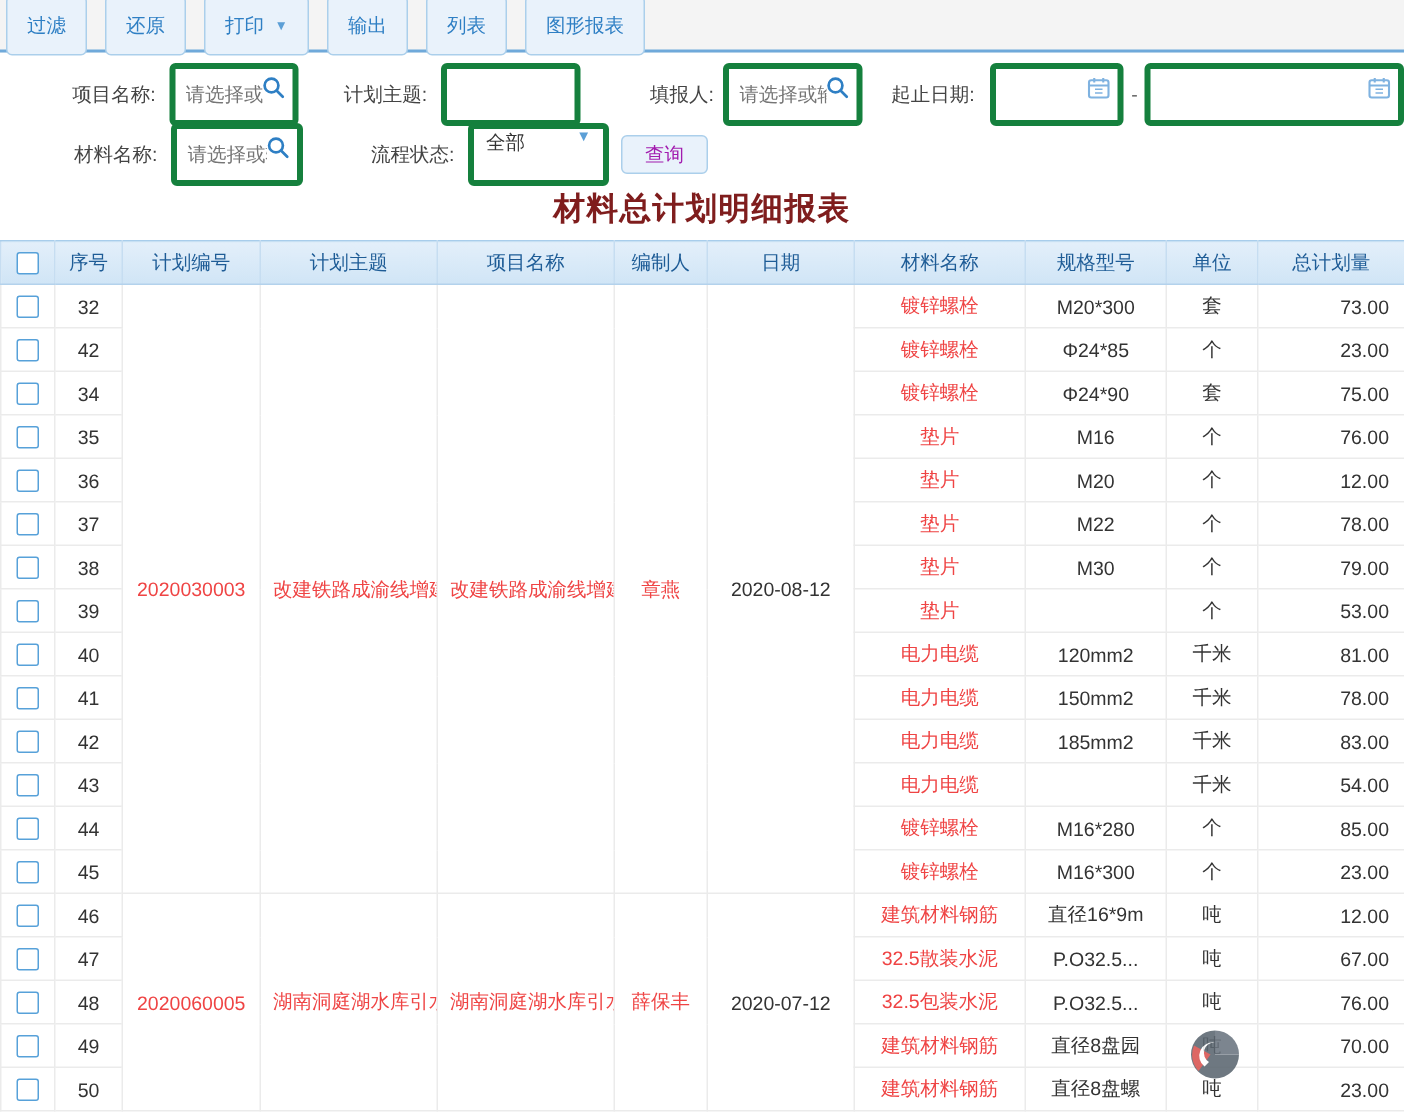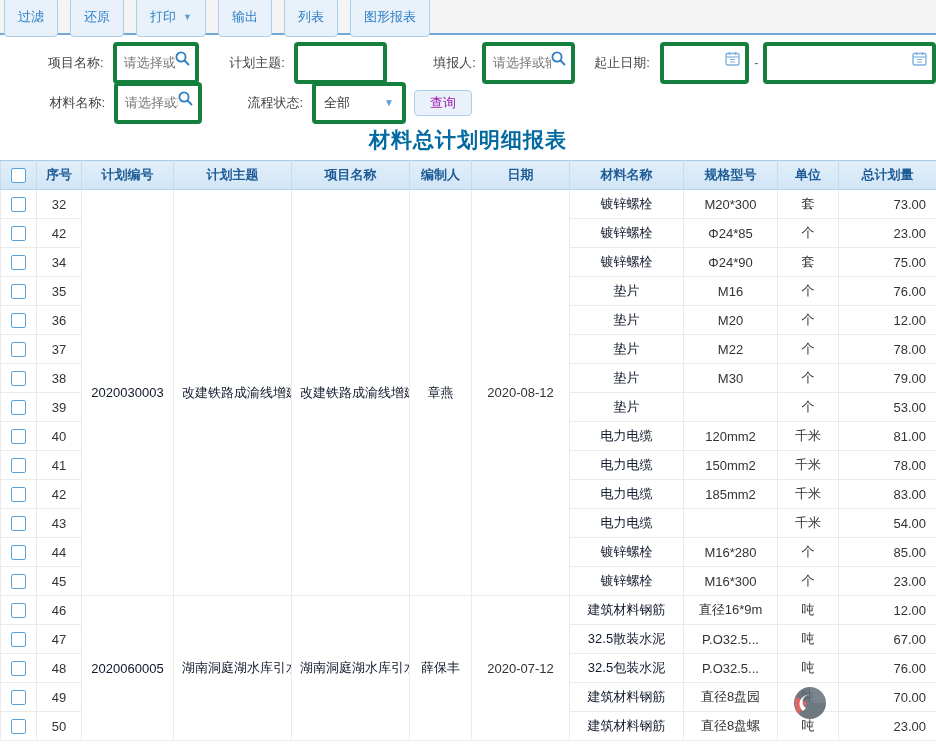--- a/index.html
+++ b/index.html
@@ -21,42 +21,42 @@
   .frow2 { margin-top:13px; }
   .flabel { font-size:13px; color:#444; text-align:right; white-space:nowrap; }
   .w62 { width:62px; margin-right:9px; }
   .combo, .txt, .dateinp, .sel { height:42px; border:4px solid #15803d; border-radius:4px;
     background:#fff; position:relative; }
   .combo input, .txt input, .dateinp input { width:100%; height:100%; border:none; outline:none;
     background:transparent; font-size:13px; padding:0 20px 0 7px; color:#333;
     font-family:"Liberation Sans", sans-serif; }
   .txt input { padding-right:7px; }
   .icon-right { position:absolute; right:4px; top:4px; width:17px; height:17px; }
-  .sel { display:flex; align-items:center; padding:0 8px; font-size:13px; color:#333; cursor:pointer;gap:16px; }
+  .sel { display:flex; align-items:flex-start; padding:0 8px; font-size:13px; color:#333; cursor:pointer;gap:16px; }
   .sel .caret { margin-left:auto; font-size:10px; color:#5c9fd6; }
   .qbtn { height:26px; padding:0 15px; background:#e9f2fb; border:1px solid #abcfeb;
     border-radius:4px; color:#a21caf; font-size:13px; cursor:pointer; }
   .dash { margin:0 5px; color:#666; font-size:13px; }
 
   
-  .report-title { text-align:center; font-size:21px; font-weight:bold; color:#0369a1;
+  .report-title { text-align:center; font-size:21px; font-weight:bold; color:#7f1d1d;
     margin-top:9px; height:29px; line-height:29px; letter-spacing:1px; }
 
   
   table { border-collapse:collapse; table-layout:fixed; width:936px; margin-top:6px; }
   thead th { height:29px; background:linear-gradient(#e3effa,#d0e5f6); color:#1e5c96;
-    font-size:13px; font-weight:bold; border-top:1px solid #a8cdeb;
+    font-size:13px; font-weight:normal; border-top:1px solid #a8cdeb;
     border-bottom:1px solid #b3d2ec; border-right:1px solid #c6ddf1;
     border-left:1px solid #c6ddf1; text-align:center; }
   tbody td { height:29px; font-size:13px; color:#333; text-align:center;
     border-right:1px solid #ebebeb; border-bottom:1px solid #ebebeb;
     border-left:1px solid #ebebeb; overflow:hidden; white-space:nowrap; background:#fff; }
   td.qty { text-align:right; padding-right:10px; }
   td.clipcell { text-align:left; padding-left:8px; }
-  .lnk { color:#0f172a; cursor:pointer; }
+  .lnk { color:#ef4444; cursor:pointer; }
   .checkbox { display:inline-block; width:15px; height:15px; border:1px solid #57a1d9;
     border-radius:2px; background:#fff; vertical-align:middle; cursor:pointer; }
 
   
   .watermark { position:absolute; left:793px; top:684px; width:142px; display:flex;
     align-items:flex-start; opacity:.88; pointer-events:none; }
   .wm-logo { width:34px; height:34px; margin-top:2px; }
   .wm-texts { margin-left:2px; }
   .wm-brand { font-size:22px; font-weight:bold; color:#8b95a1; letter-spacing:1px; line-height:24px; }
   .wm-url { font-size:12px; color:#e2574d; font-weight:bold; line-height:13px; }

